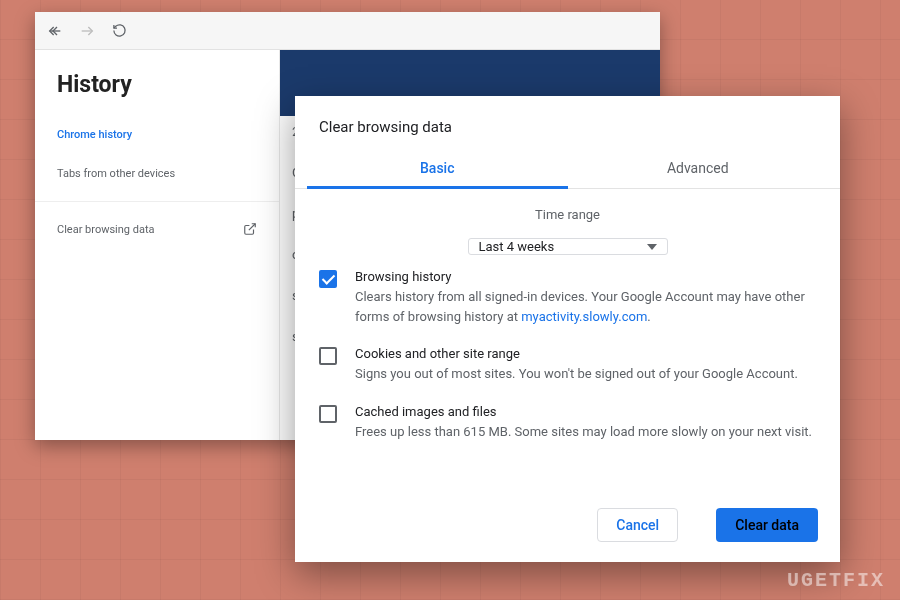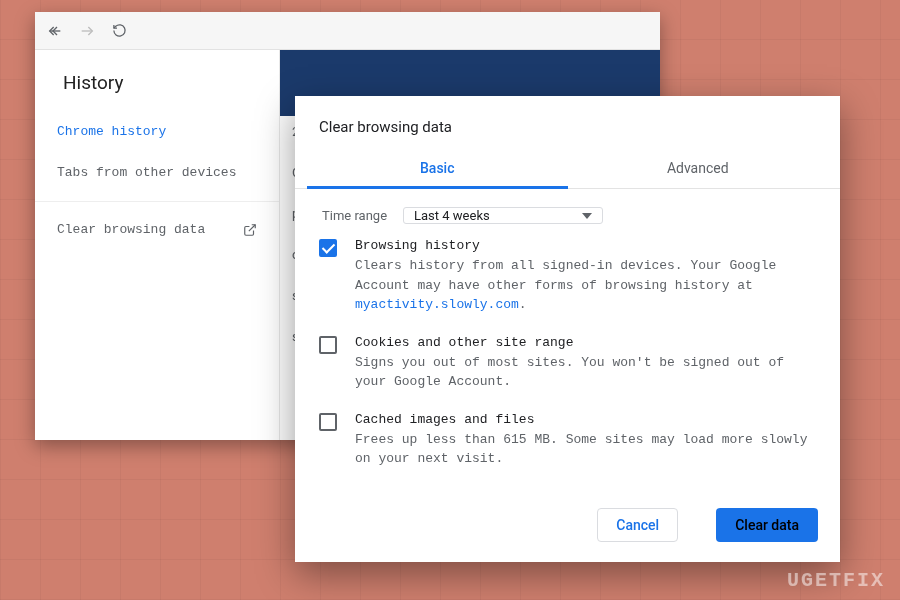--- a/index.html
+++ b/index.html
@@ -55,24 +55,24 @@
       width: 14px; height: 14px; border-radius: 50%;
       background: conic-gradient(#ea4335 0 120deg,#34a853 120deg 240deg,#fbbc05 240deg 360deg);
       position: relative;
     }
     .chrome-icon::after {
       content:''; position:absolute; inset:3px; border-radius:50%;
       background:#4285f4; border:2px solid #fff;
     }
     .content-row { flex:1; display:flex; overflow:hidden; }
     .sidebar { width: 245px; background:#fff; border-right:1px solid #e8e8e8; }
-    .sidebar h1 { font-size:19px; font-weight:400; color:#222; padding:21px 22px 17px;margin-left:6px; }
+    .sidebar h1 { font-size:23px; font-weight:700; color:#222; padding:21px 22px 17px; }
     .side-item {
-      padding: 13px 22px; font-size:13px; color:#5f6368; cursor:pointer;
-      display:flex; align-items:center; justify-content:space-between;font-family:Liberation Mono, monospace;
+      padding: 13px 22px; font-size:11px; color:#5f6368; cursor:pointer;
+      display:flex; align-items:center; justify-content:space-between;
     }
     .side-item.active { color:#1a73e8; font-weight:500; }
     .side-item.sep { border-top:1px solid #eee; margin-top:8px; padding-top:20px; }
     .open-icon { width:14px; height:14px; }
     .main-pane { flex:1; display:flex; flex-direction:column; }
     .blue-band { height:66px; background:#1b3a6b; }
     .peek {
       flex:1; padding: 8px 12px; color:#5f6368; font-size:13px;
       display:flex; flex-direction:column; gap:26px; overflow:hidden;
     }
@@ -100,41 +100,41 @@
       font-size:14px; color:#5f6368; cursor:pointer;
       position:relative;
     }
     .tab.active { color:#1a73e8; font-weight:500; }
     .tab.active::after {
       content:''; position:absolute; left:0; right:0; bottom:-1px;
       height:3px; background:#1a73e8;
     }
     .timerange {
       display:flex; align-items:center; gap:16px;
-      padding: 18px 27px 6px;
-      font-size:13px; color:#5f6368;
+      padding: 18px 17px 6px;
+      font-size:13px; color:#5f6368;flex-direction:column;
     }
     .select {
       width:200px; height:17px; border:1px solid #dadce0; border-radius:3px;
       display:flex; align-items:center; justify-content:space-between;
       padding:0 10px; color:#202124; font-size:13px; cursor:pointer;
     }
     .options { padding: 8px 24px 0; display:flex; flex-direction:column; gap:20px; }
     .opt { display:flex; gap:18px; }
     .cb {
       width:18px; height:18px; border:2px solid #5f6368; border-radius:2px;
       flex-shrink:0; margin-top:1px; cursor:pointer; position:relative;
     }
     .cb.checked { background:#1a73e8; border-color:#1a73e8; }
     .cb.checked::after {
       content:''; position:absolute; left:4px; top:0px;
       width:5px; height:10px; border:solid #fff; border-width:0 2px 2px 0;
       transform:rotate(45deg);
     }
-    .opt-text { font-size:13px;font-family:Liberation Mono, monospace; }
+    .opt-text { font-size:13px; }
     .opt-title { color:#202124; margin-bottom:3px; }
     .opt-desc { color:#5f6368; line-height:1.5; }
     .opt-desc a { color:#1a73e8; text-decoration:none; }
     .actions {
       margin-top:auto; padding:16px 22px 20px;
       display:flex; justify-content:flex-end; gap:10px;
     }
     .btn {
       height:34px; padding:0 18px; border-radius:4px;
       font-size:14px; font-weight:500; cursor:pointer;

